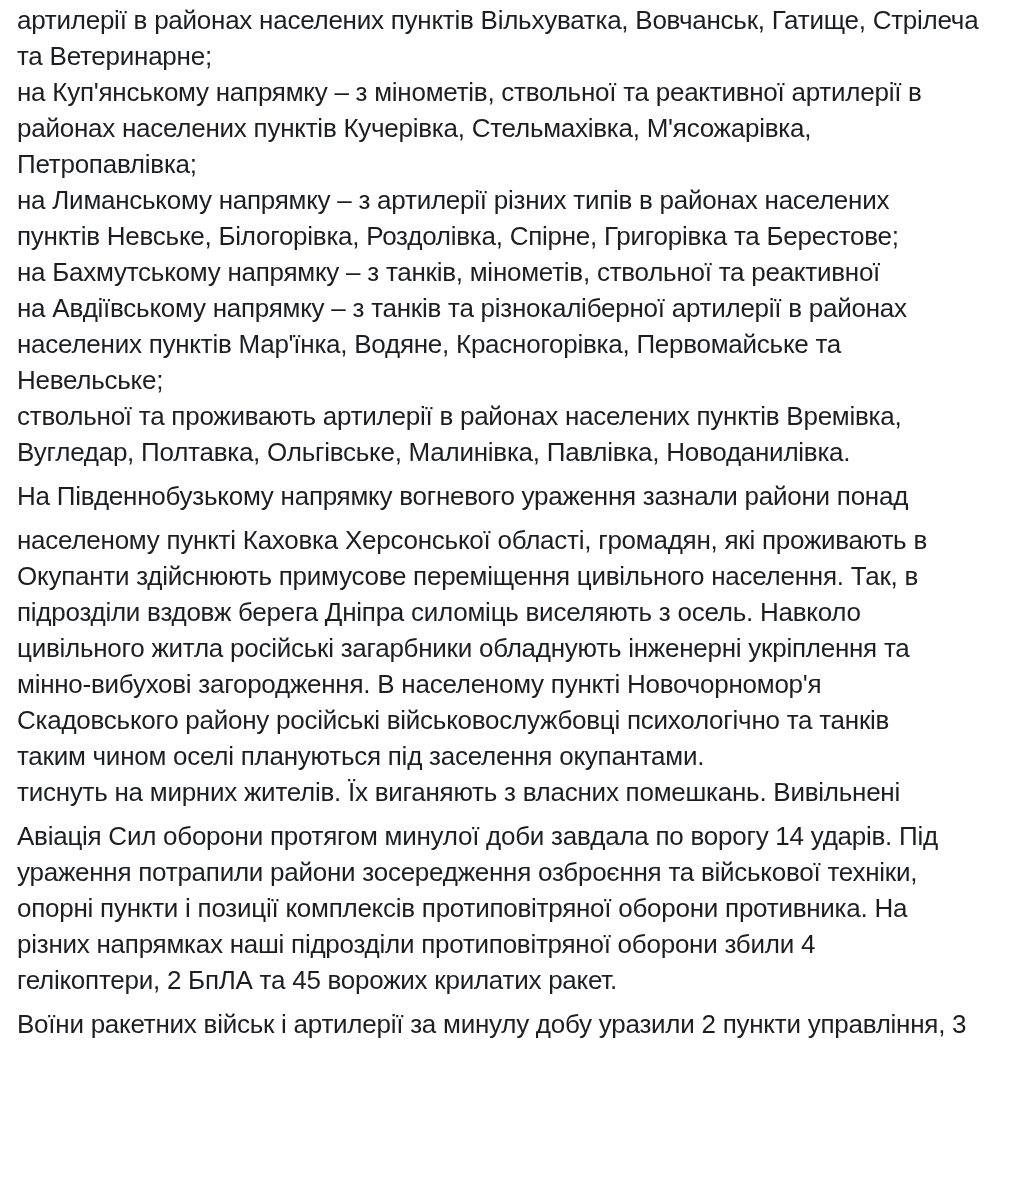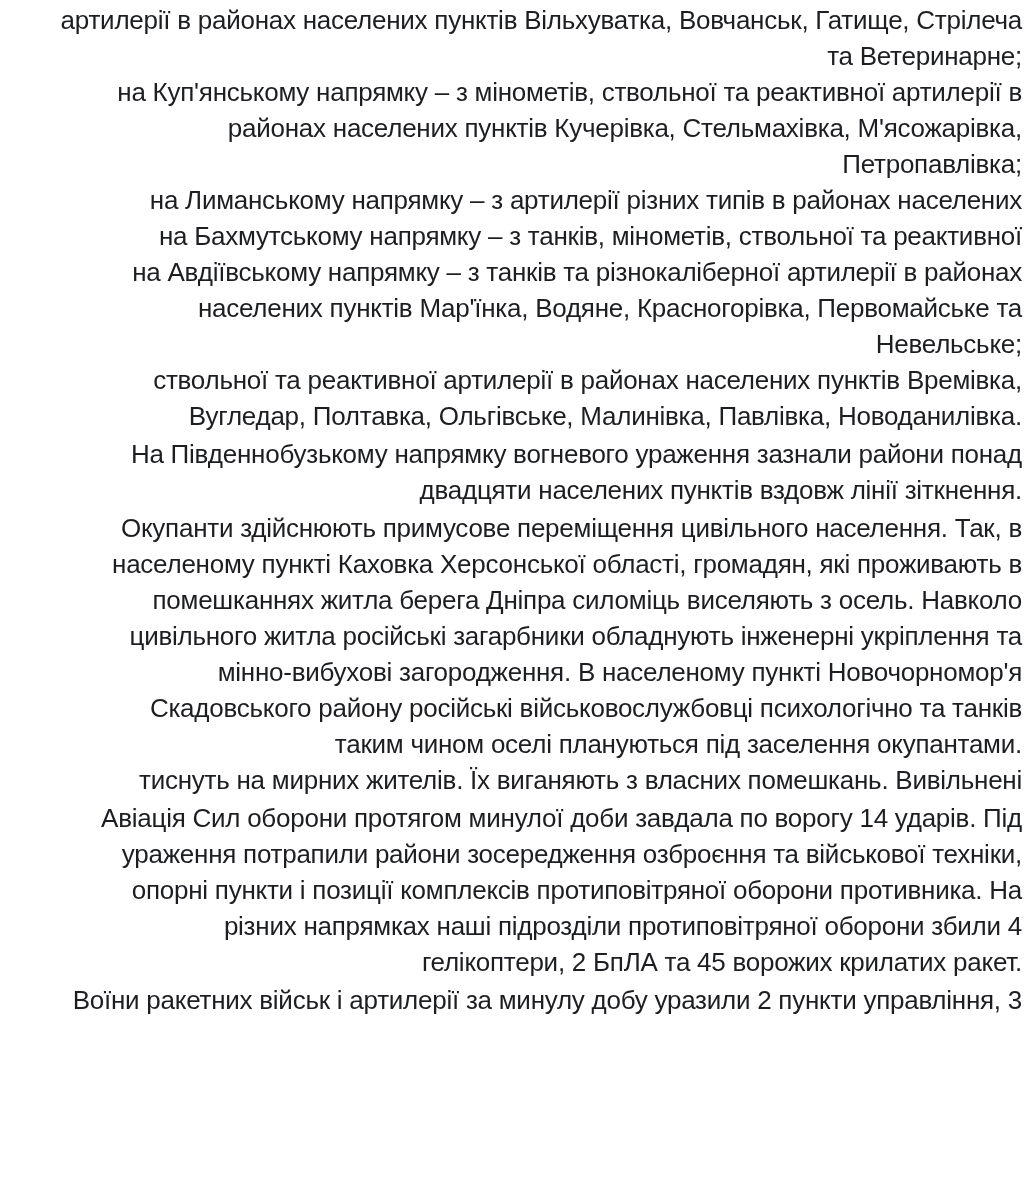--- a/index.html
+++ b/index.html
@@ -16,53 +16,53 @@
     box-sizing: border-box;
     width: 1036px;
     padding: 2px 14px 0 17px;
     font-family: "Liberation Sans", "DejaVu Sans", sans-serif;
     font-size: 26px;
     line-height: 36px;
     font-weight: 400;
     color: #1c1e21;
     letter-spacing: -0.25px;
   }
-  .para { margin: 0; text-align: right; }
-  .para + .para { margin-top: 2px; }
+  .para { margin: 0; }
+  .para + .para { margin-top: 8px; }
   .line { white-space: nowrap; }
 </style>
 </head>
 <body>
 
 <div class="doc">
 
   <div class="para">
     <div class="line">артилерії в районах населених пунктів Вільхуватка, Вовчанськ, Гатище, Стрілеча</div>
     <div class="line">та Ветеринарне;</div>
     <div class="line">на Куп'янському напрямку – з мінометів, ствольної та реактивної артилерії в</div>
     <div class="line">районах населених пунктів Кучерівка, Стельмахівка, М'ясожарівка,</div>
     <div class="line">Петропавлівка;</div>
     <div class="line">на Лиманському напрямку – з артилерії різних типів в районах населених</div>
+    <div class="line">пунктів Невське, Білогорівка, Роздолівка, Спірне, Григорівка та Берестове;</div>
     <div class="line">на Бахмутському напрямку – з танків, мінометів, ствольної та реактивної</div>
     <div class="line">на Авдіївському напрямку – з танків та різнокаліберної артилерії в районах</div>
     <div class="line">населених пунктів Мар'їнка, Водяне, Красногорівка, Первомайське та</div>
     <div class="line">Невельське;</div>
-    <div class="line">ствольної та реактивної артилерії в районах населених пунктів Времівка,</div>
+    <div class="line">ствольної та проживають артилерії в районах населених пунктів Времівка,</div>
     <div class="line">Вугледар, Полтавка, Ольгівське, Малинівка, Павлівка, Новоданилівка.</div>
   </div>
 
   <div class="para">
     <div class="line">На Південнобузькому напрямку вогневого ураження зазнали райони понад</div>
-    <div class="line">двадцяти населених пунктів вздовж лінії зіткнення.</div>
   </div>
 
   <div class="para">
+    <div class="line">населеному пункті Каховка Херсонської області, громадян, які проживають в</div>
     <div class="line">Окупанти здійснюють примусове переміщення цивільного населення. Так, в</div>
-    <div class="line">населеному пункті Каховка Херсонської області, громадян, які проживають в</div>
-    <div class="line">помешканнях житла берега Дніпра силоміць виселяють з осель. Навколо</div>
+    <div class="line">підрозділи вздовж берега Дніпра силоміць виселяють з осель. Навколо</div>
     <div class="line">цивільного житла російські загарбники обладнують інженерні укріплення та</div>
     <div class="line">мінно-вибухові загородження. В населеному пункті Новочорномор'я</div>
     <div class="line">Скадовського району російські військовослужбовці психологічно та танків</div>
     <div class="line">таким чином оселі плануються під заселення окупантами.</div>
     <div class="line">тиснуть на мирних жителів. Їх виганяють з власних помешкань. Вивільнені</div>
   </div>
 
   <div class="para">
     <div class="line">Авіація Сил оборони протягом минулої доби завдала по ворогу 14 ударів. Під</div>
     <div class="line">ураження потрапили райони зосередження озброєння та військової техніки,</div>

